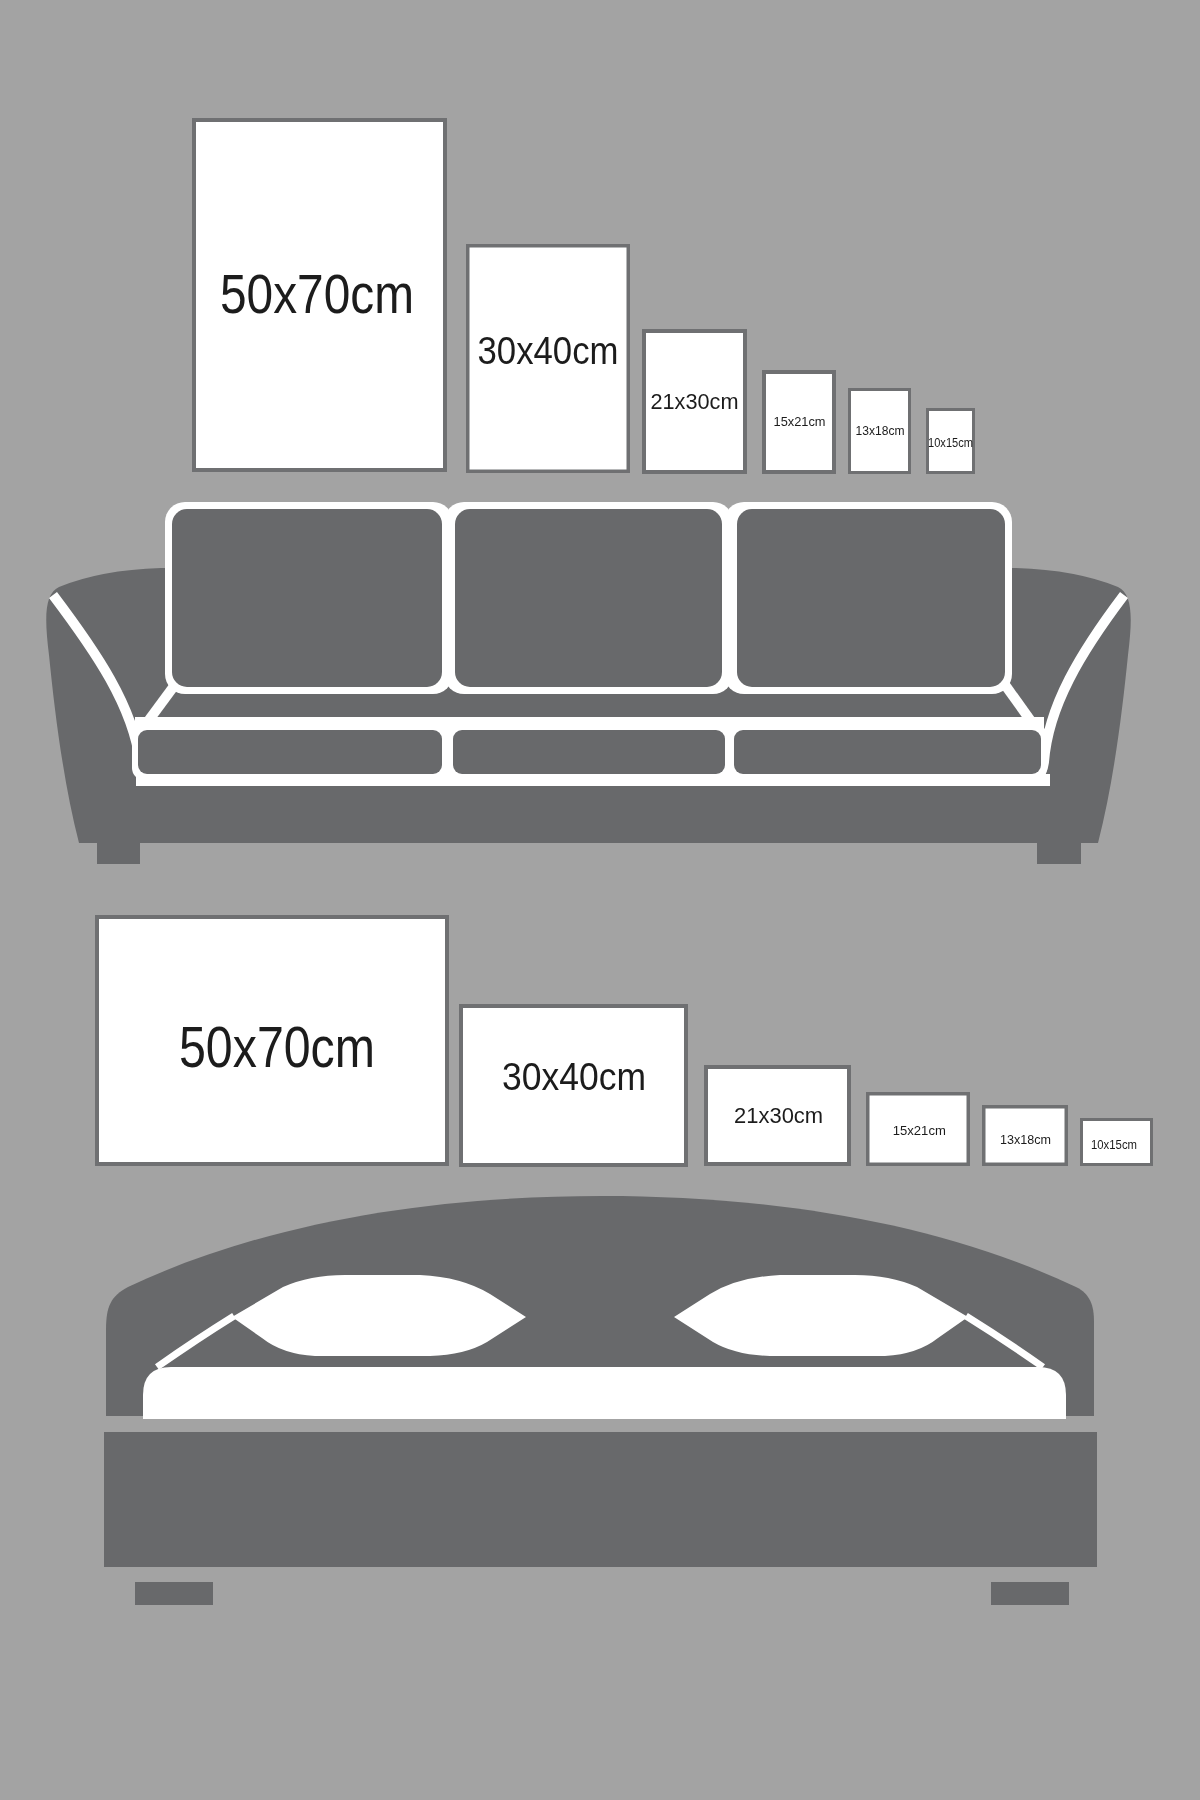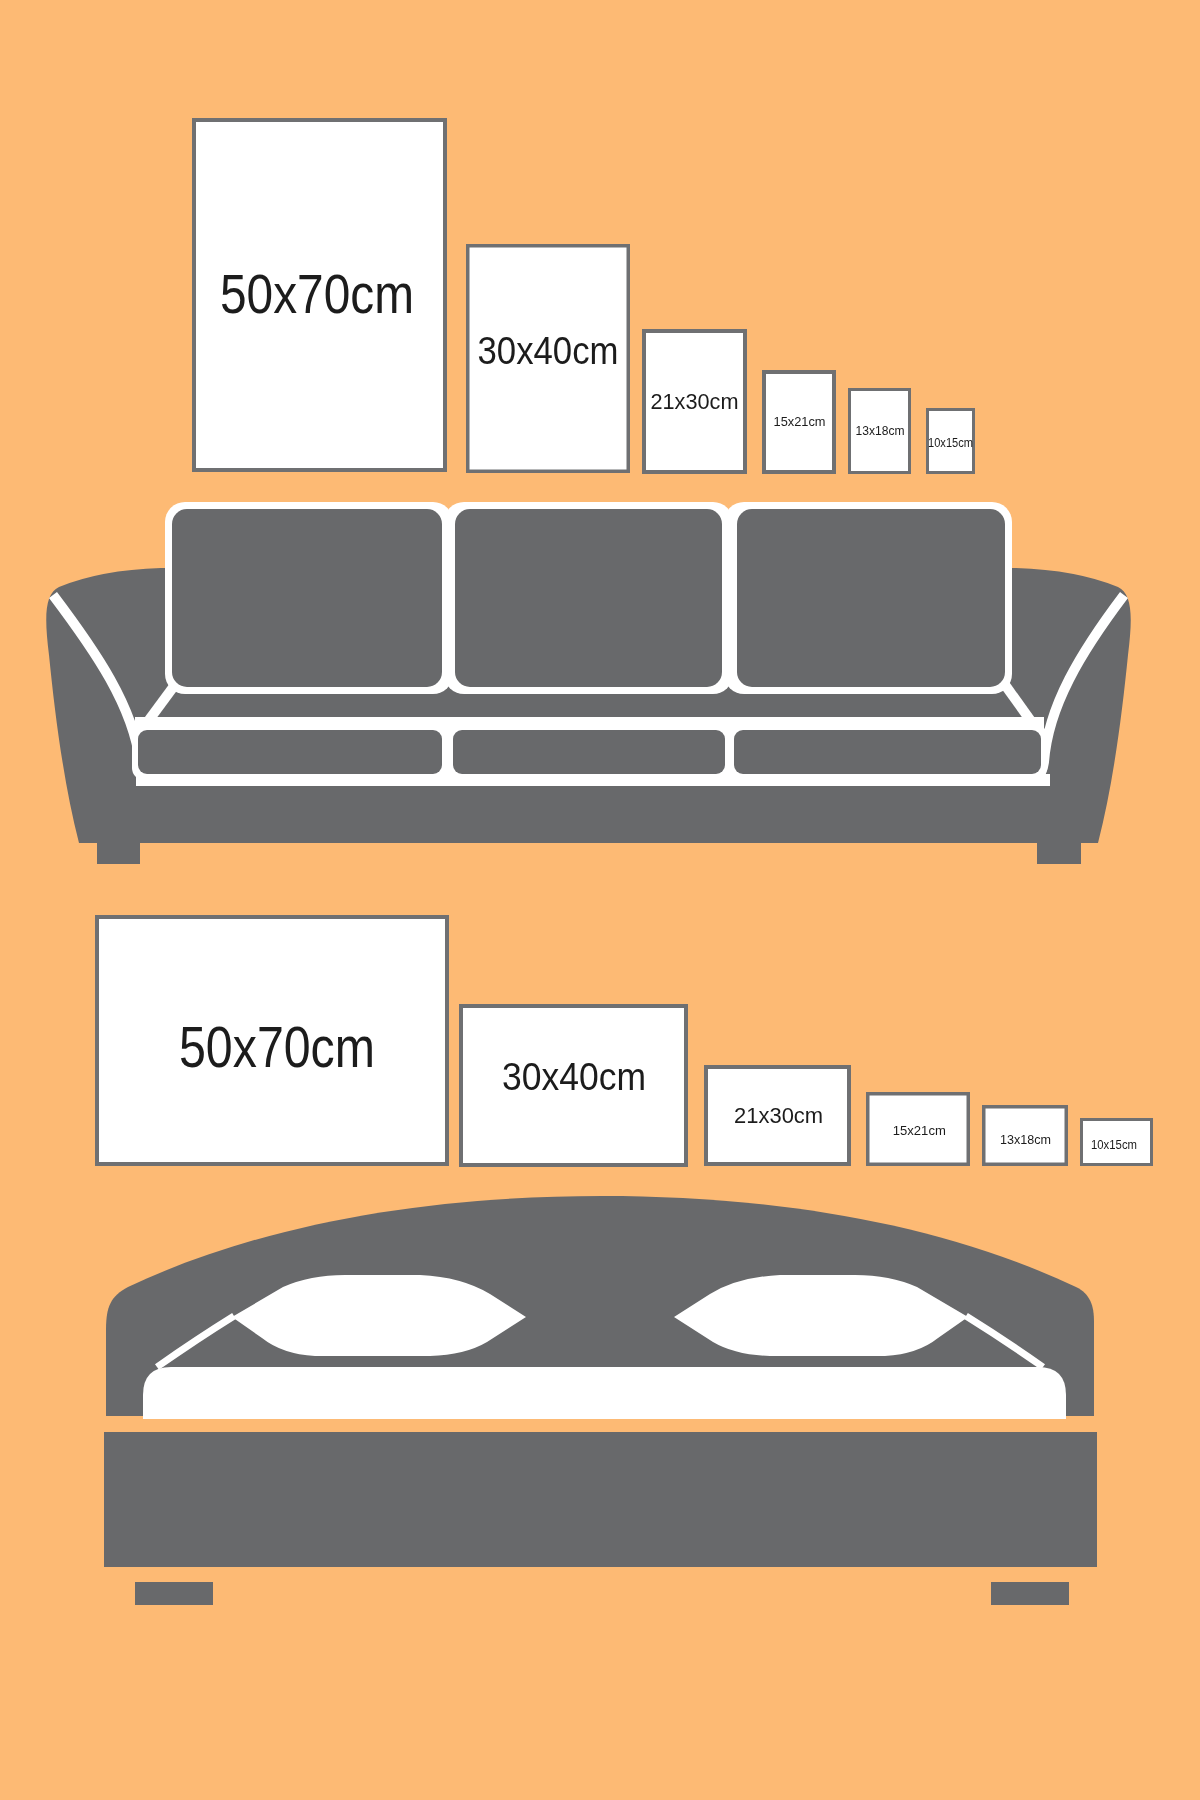--- a/index.html
+++ b/index.html
@@ -1,16 +1,16 @@
 <!DOCTYPE html>
 <html><head>
 <meta charset="utf-8">
 <style>
   html,body{margin:0;padding:0;background:#ffffff;}
-  .page{position:relative;width:1200px;height:1800px;background:#fdba74;overflow:hidden;}
+  .page{position:relative;width:1200px;height:1800px;background:#a3a3a3;overflow:hidden;}
   svg{display:block;}
   text{font-family:"Liberation Sans",sans-serif;fill:#1c1c1c;}
 </style>
 </head>
 <body>
 <div class="page">
 <svg width="1200" height="1800" viewBox="0 0 1200 1800">
 
 <g>
 <rect x="194" y="120" width="251" height="350" fill="#ffffff" stroke="#6f7072" stroke-width="4"></rect>

